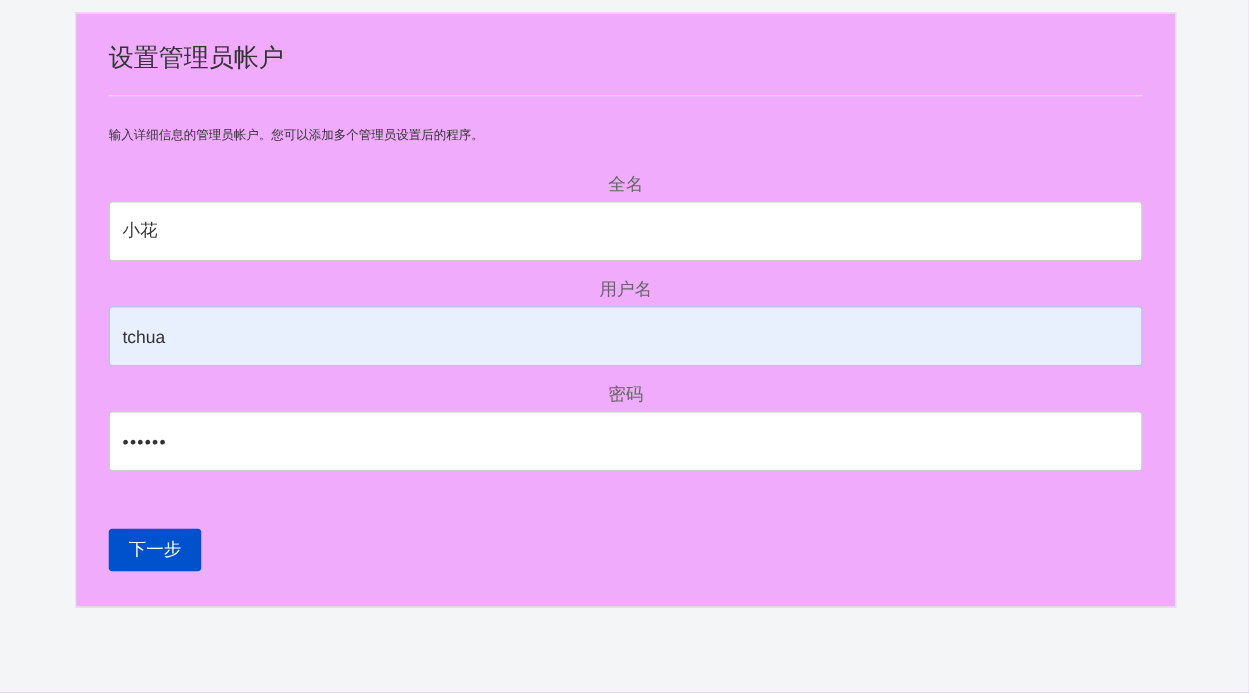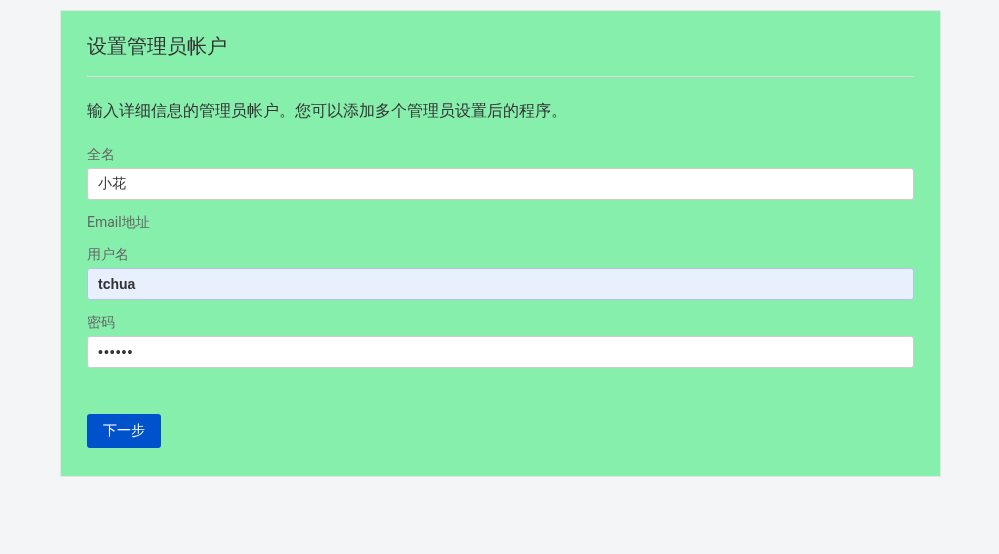--- a/index.html
+++ b/index.html
@@ -8,64 +8,64 @@
       padding: 0;
     }
     body {
       font-family: -apple-system, BlinkMacSystemFont, "Segoe UI", Roboto, "Helvetica Neue", Arial, sans-serif;
       background-color: #f4f5f7;
       padding: 0;
       width: 999px;
       height: 554px;
     }
     .card {
-      background-color: #86efac;
+      background-color: #f0abfc;
       border: 1px solid #e5e5e5;
       margin: 10px 58px 22px 60px;
       padding: 22px 26px 28px 26px;
     }
     .page-title {
       font-size: 20px;
       font-weight: 500;
       color: #333333;
       margin-bottom: 16px;
     }
     .divider {
       border: none;
       border-top: 1px solid #ddd;
       margin-bottom: 24px;
     }
     .description {
-      font-size: 16px;
+      font-size: 10px;
       color: #333333;
       margin-bottom: 24px;
     }
     .form-group {
       margin-bottom: 14px;
     }
     .form-label {
       display: block;
       font-size: 14px;
       color: #666666;
       margin-bottom: 4px;
+      text-align: center;
     }
     .form-input {
       width: 100%;
-      height: 32px;
+      height: 48px;
       padding: 6px 10px;
       font-size: 14px;
       color: #333333;
       border: 1px solid #ccc;
       border-radius: 3px;
       outline: none;
     }
     .form-input.autofilled {
       background-color: #e8f0fe;
       border-color: #b0c6e8;
-      font-weight: bold;
     }
     .form-row {
       display: flex;
       gap: 40px;
     }
     .form-row .form-group {
       flex: 1;
     }
     .btn-primary {
       background-color: #0052cc;
@@ -89,21 +89,20 @@
   <h1 class="page-title">设置管理员帐户</h1>
   <hr class="divider">
   <p class="description">输入详细信息的管理员帐户。您可以添加多个管理员设置后的程序。</p>
 
   <div class="form-group">
     <label class="form-label">全名</label>
     <input type="text" class="form-input" value="小花" style="">
   </div>
 
   <div class="form-group">
-    <label class="form-label">Email地址</label>
   </div>
 
   <div class="form-group">
     <label class="form-label">用户名</label>
     <input type="text" class="form-input autofilled" value="tchua" style="">
   </div>
 
   <div class="form-row">
     <div class="form-group">
       <label class="form-label">密码</label>

